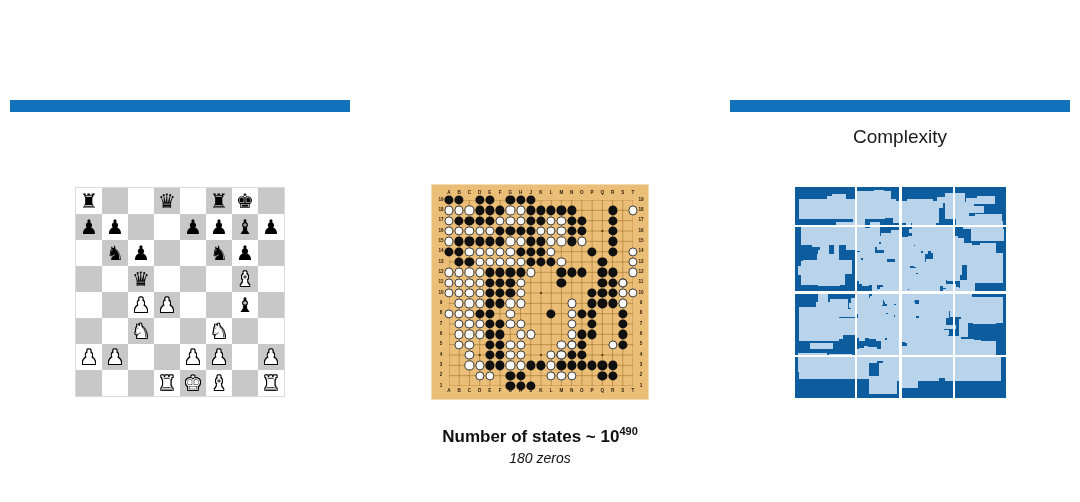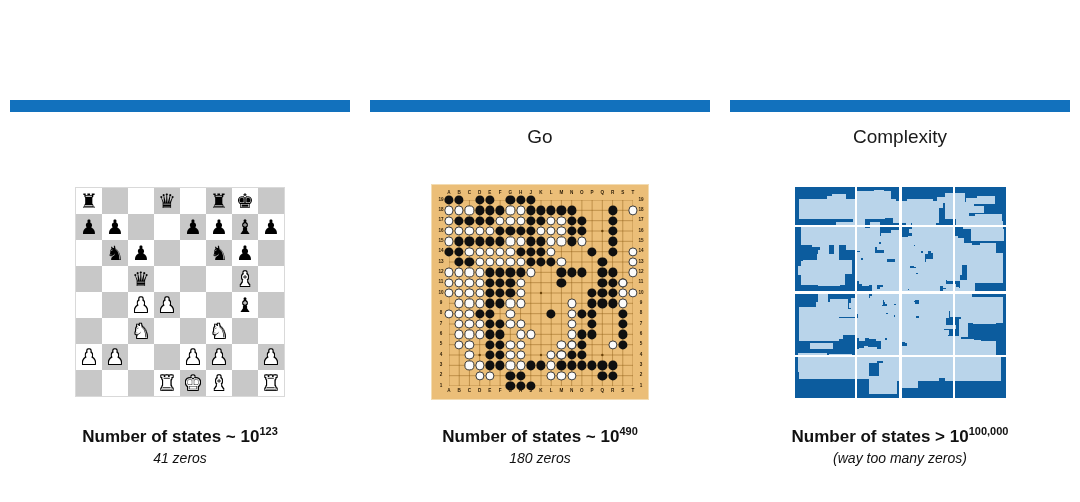--- a/index.html
+++ b/index.html
@@ -174,24 +174,20 @@
   }
 </style>
 </head>
 <body>
 
 <div id="slide">
 
 
   <div class="col" id="col-chess">
     <div class="rule"></div>
-  </div>
-  <div class="col" id="col-go">
-    <div class="rule"></div>
-    <div class="col-label">Go</div>
   </div>
   <div class="col" id="col-placement">
     <div class="rule"></div>
     <div class="col-label">Complexity</div>
   </div>
 
   <div class="figwrap" id="fig-chess">
     <div id="chessboard">
         <div class="sq light">
           <span class="pc">♜</span>
@@ -1088,29 +1084,21 @@
         <div class="blk" style="left: 92.9603px; top: 150.097px; width: 11.5911px; height: 13.8087px;"></div>
         <div class="blk" style="background: rgb(255, 255, 255); left: 0px; top: 104px; width: 213px; height: 3px;"></div>
         <div class="blk" style="background: rgb(255, 255, 255); left: 104px; top: 0px; width: 3px; height: 213px;"></div>
         <div class="blk" style="background: rgb(255, 255, 255); left: 0px; top: 38px; width: 213px; height: 2px;"></div>
         <div class="blk" style="background: rgb(255, 255, 255); left: 0px; top: 168px; width: 213px; height: 2px;"></div>
         <div class="blk" style="background: rgb(255, 255, 255); left: 60px; top: 0px; width: 2px; height: 213px;"></div>
         <div class="blk" style="background: rgb(255, 255, 255); left: 158px; top: 0px; width: 2px; height: 213px;"></div>
       </div>
   </div>
 
-  <div class="caption" id="cap-chess">
-    <div class="cap-main"><span>Number of states ~ 10</span><sup>123</sup></div>
-    <div class="cap-sub">41 zeros</div>
-  </div>
 
   <div class="caption" id="cap-go">
     <div class="cap-main"><span>Number of states ~ 10</span><sup>490</sup></div>
     <div class="cap-sub">180 zeros</div>
   </div>
 
-  <div class="caption" id="cap-placement">
-    <div class="cap-main"><span>Number of states &gt; 10</span><sup>100,000</sup></div>
-    <div class="cap-sub">(way too many zeros)</div>
-  </div>
 
 
 </div>
 
 </body></html>

